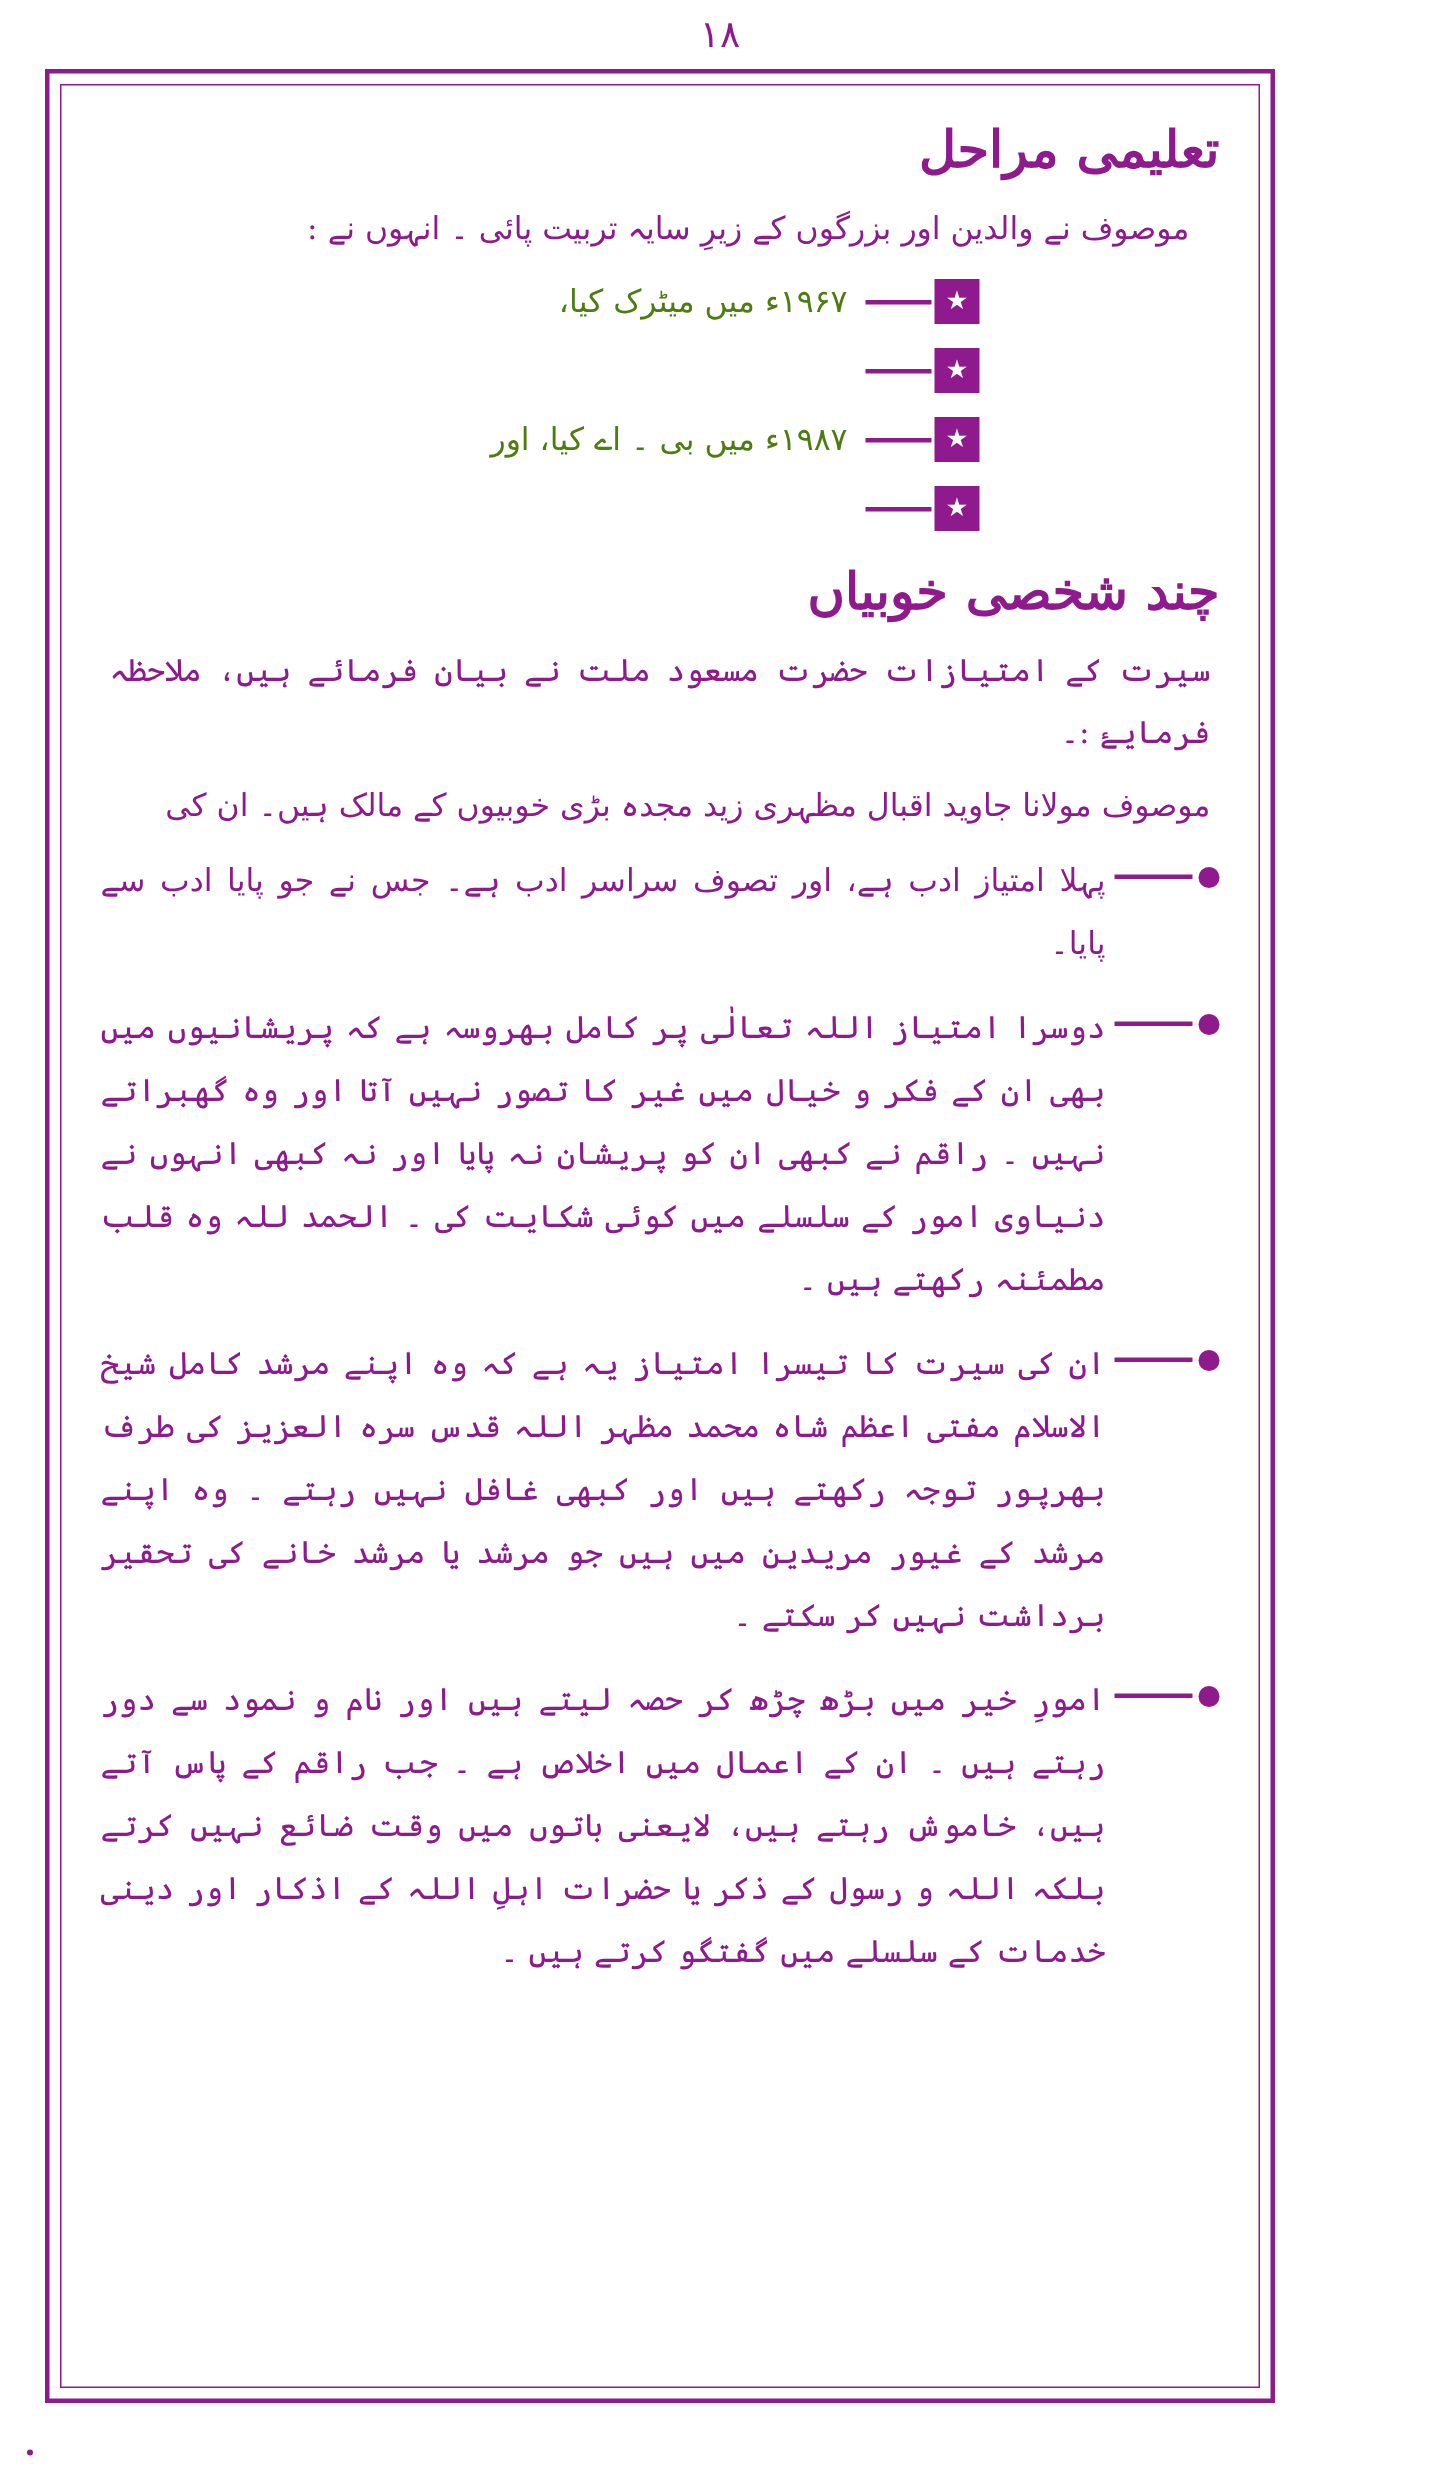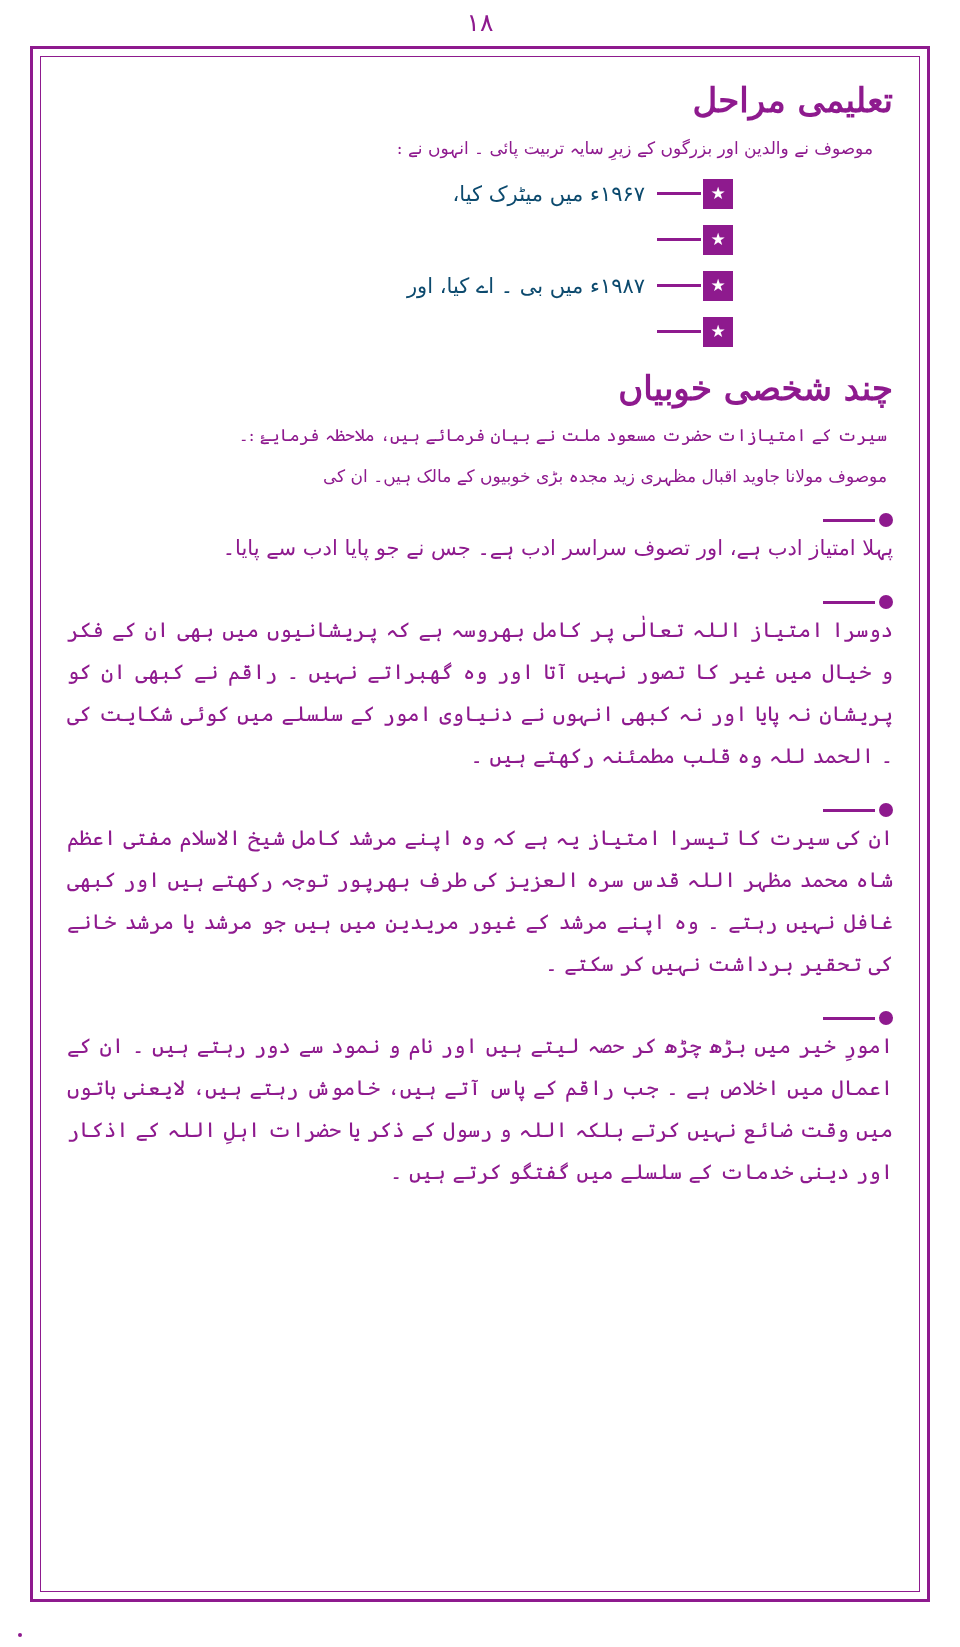--- a/index.html
+++ b/index.html
@@ -27,21 +27,21 @@
     text-align: center;
     font-size: 25px;
     color: #8e1a8e;
     font-family: "DejaVu Serif", serif;
     letter-spacing: 1px;
   }
   .frame-outer {
     position: absolute;
     top: 46px;
     left: 30px;
-    width: 900px;
+    width: 820px;
     height: 1556px;
     border: 3px solid #8e1a8e;
     box-sizing: border-box;
   }
   .frame-inner {
     position: absolute;
     top: 7px;
     left: 7px;
     right: 7px;
     bottom: 7px;
@@ -59,21 +59,21 @@
     text-align: right;
     margin: 6px 0 10px 0;
     line-height: 1.25;
     letter-spacing: 0.5px;
   }
   .heading-2 {
     margin-top: 20px;
   }
   .para {
     font-family: "DejaVu Serif", serif;
-    font-size: 17px;
+    font-size: 21px;
     line-height: 1.95;
     color: #8e1a8e;
     text-align: justify;
     text-align-last: right;
     margin: 0 0 8px 0;
     padding: 0 6px;
   }
   .para-intro {
     text-align: right;
     padding-right: 20px;
@@ -104,27 +104,27 @@
   .dash {
     width: 44px;
     height: 3px;
     background: #8e1a8e;
     flex: 0 0 auto;
     margin: 0 2px;
   }
   .star-text {
     font-family: "DejaVu Serif", serif;
     font-size: 21px;
-    color: #0c4a6e;
+    color: #4d7c0f;
     margin-right: 10px;
     white-space: nowrap;
   }
   .bullet-item {
     display: flex;
-    flex-direction: column;
+    flex-direction: row;
     align-items: flex-start;
     margin: 0 0 14px 0;
   }
   .bullet-marks {
     flex: 0 0 auto;
     display: flex;
     align-items: center;
     padding-top: 12px;
     margin-left: 6px;
   }

